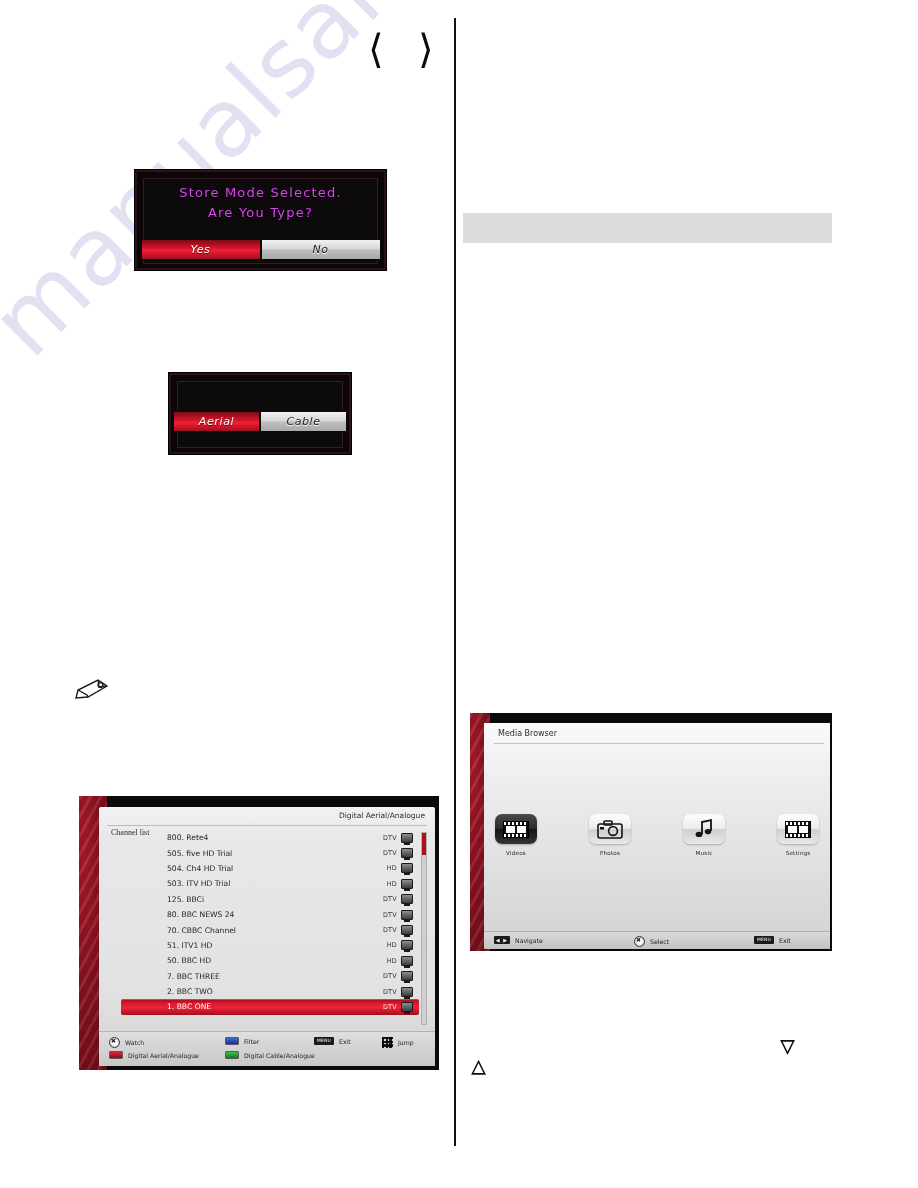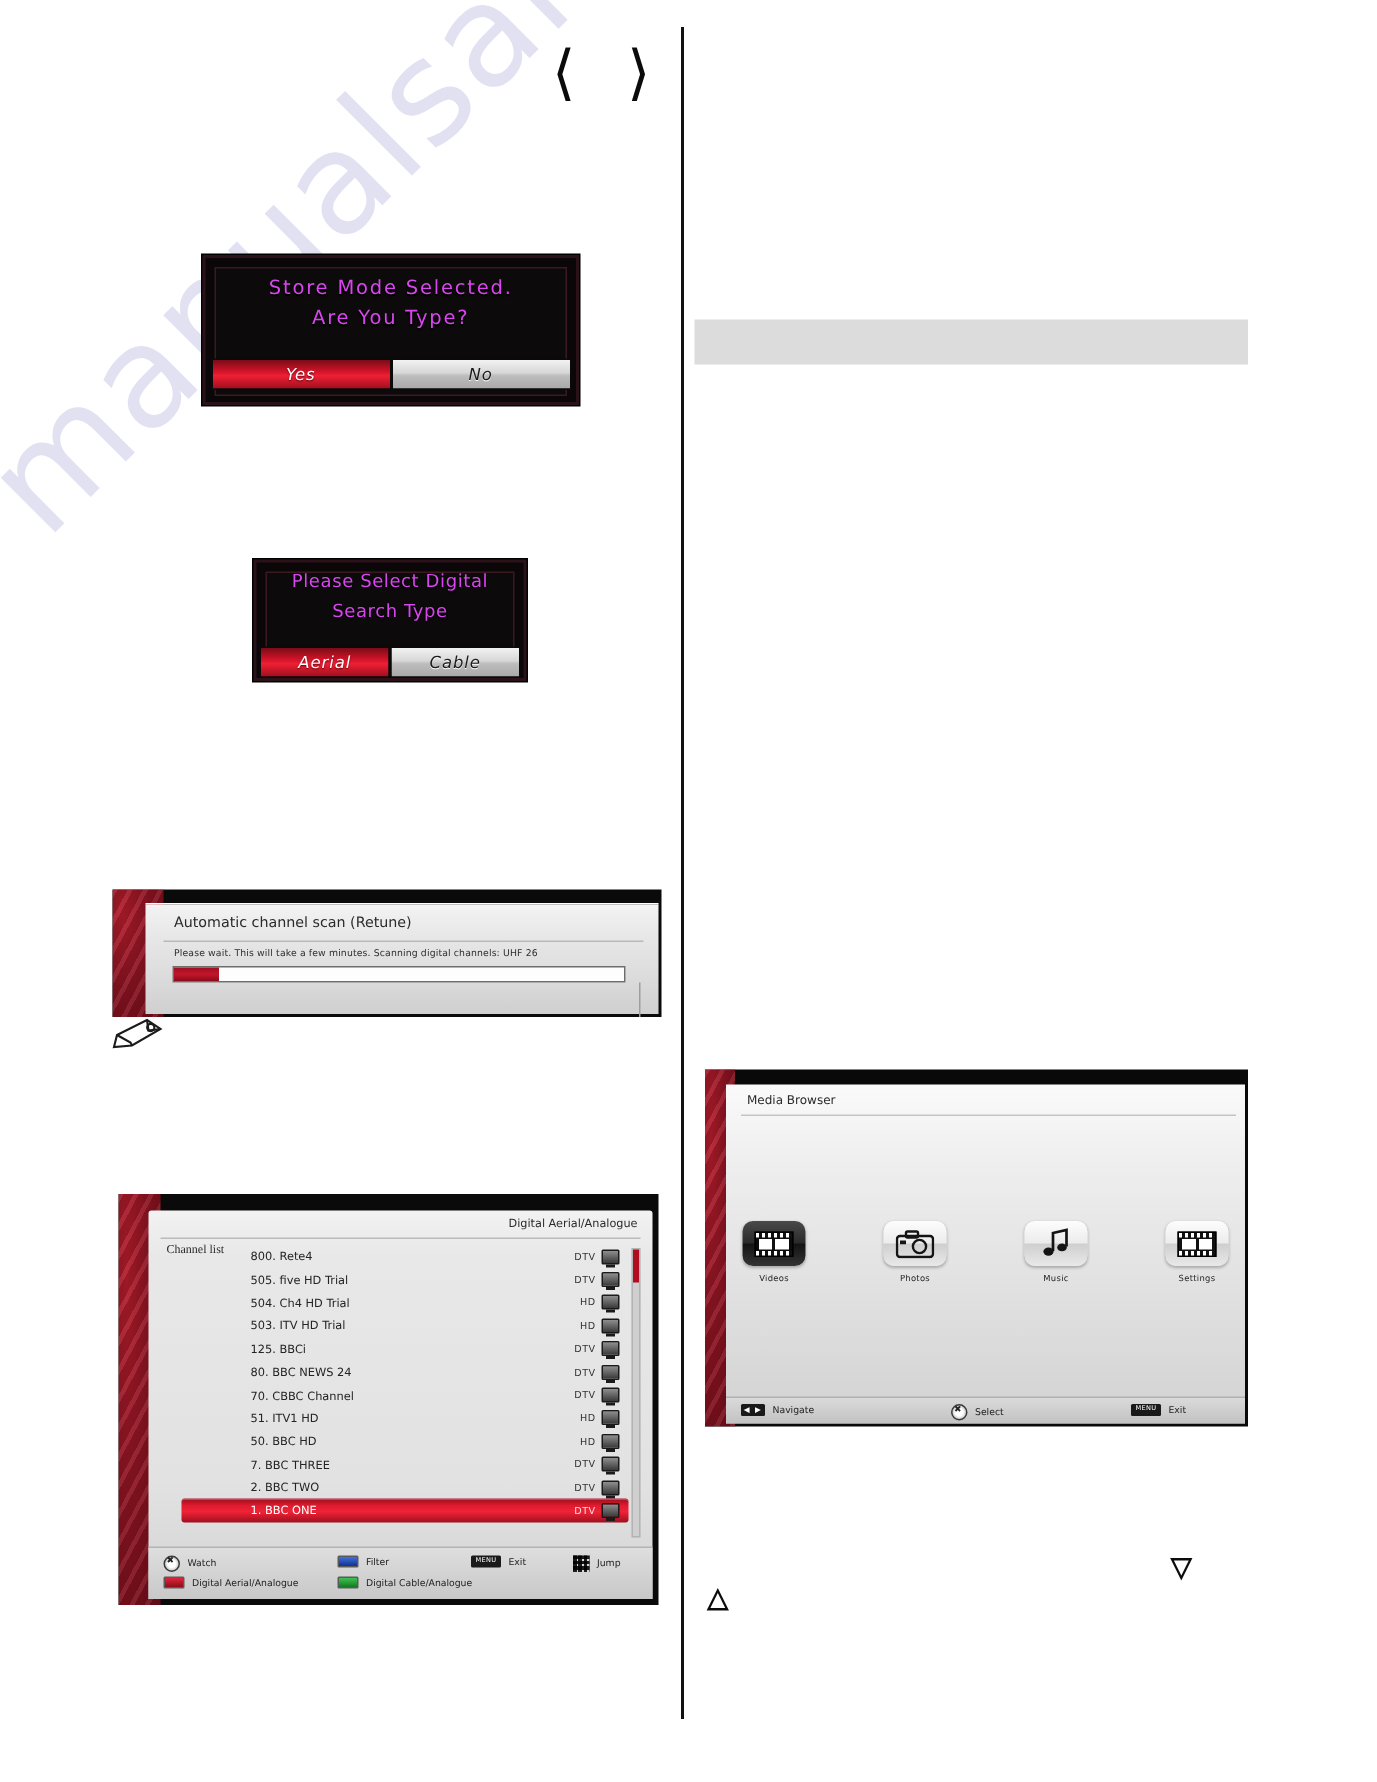--- a/index.html
+++ b/index.html
@@ -233,40 +233,27 @@
       </div>
       <div class="dlg-btns">
         <div class="dlg-btn sel">Yes</div>
         <div class="dlg-btn unsel">No</div>
       </div>
     </div>
   </div>
 
   <div class="tv-dialog" id="search-type-dialog">
     <div class="dlg-inner">
-      <div class="dlg-msg">Please Select Digital Search Type</div>
       <div class="dlg-btns">
         <div class="dlg-btn sel">Aerial</div>
         <div class="dlg-btn unsel">Cable</div>
       </div>
     </div>
   </div>
 
-  <div id="scan-panel">
-    <div class="red-curtain"></div>
-    <div class="scan-sheet">
-      <div class="scan-title">Automatic channel scan (Retune)</div>
-      <div class="scan-title-rule"></div>
-      <div class="scan-status">Please wait. This will take a few minutes. Scanning digital channels: UHF 26</div>
-      <div class="scan-bar">
-        <div class="scan-bar-fill" id="scan-fill" style="width: 10%;"></div>
-      </div>
-      <div class="scan-divider"></div>
-    </div>
-  </div>
 
   <div id="note-icon">
     <svg viewBox="0 0 40 30" width="40" height="30" aria-hidden="true">
       <g fill="none" stroke="#1b1b1b" stroke-width="1.4">
         <path d="M4 22 L6 14 L26 4 L35 10 L16 21 Z"></path>
         <path d="M6 14 L15 19 L16 21"></path>
         <path d="M26 4 L27 11 L35 10"></path>
         <circle cx="28.5" cy="9" r="2.4"></circle>
       </g>
     </svg>

